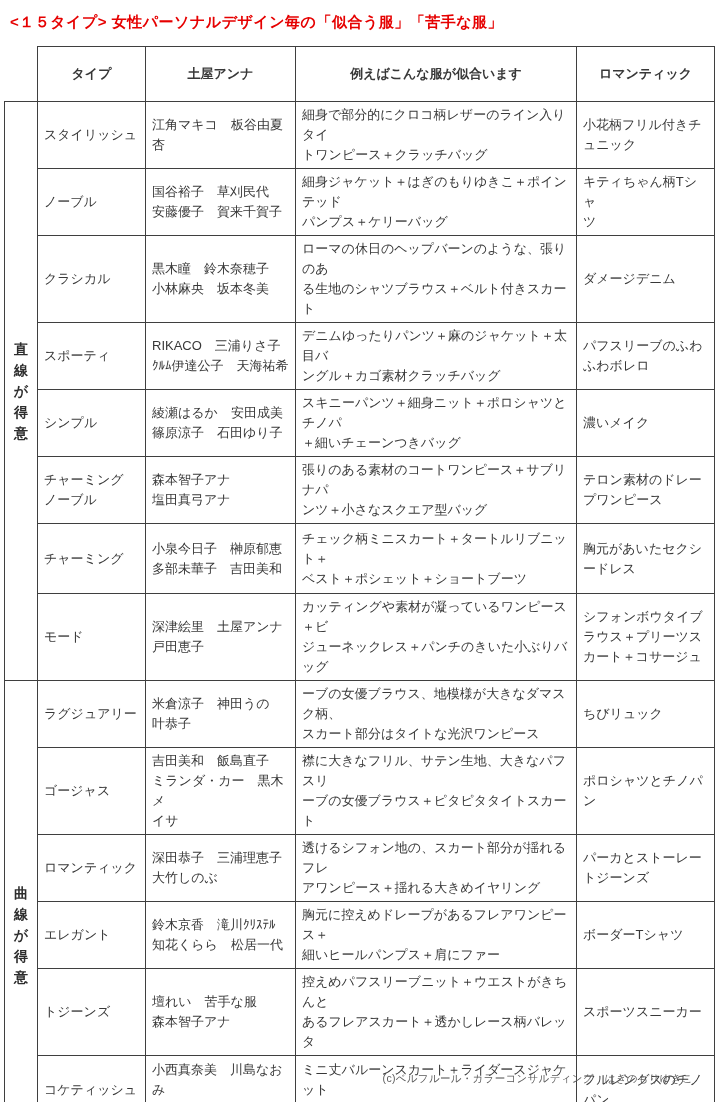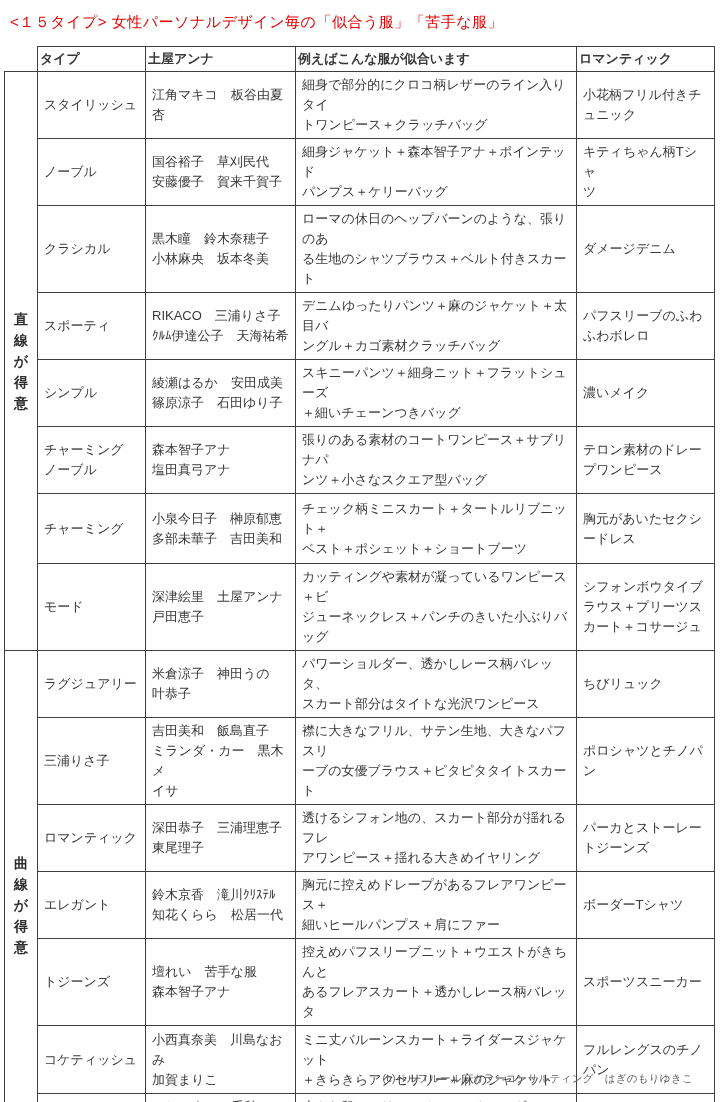--- a/index.html
+++ b/index.html
@@ -6,21 +6,21 @@
   body{
     position:relative;
     width:720px;height:1102px;
     background:#ffffff;
     font-family:"Liberation Sans", sans-serif;
     overflow:hidden;
   }
   .title{
     margin:13px 0 0 10px;
     font-size:15px;
-    font-weight:normal;
+    font-weight:bold;
     color:var(--title-red,#e60000);
     letter-spacing:0.5px;
   }
   table.type-table{
     border-collapse:collapse;
     table-layout:fixed;
     width:710px;
     margin:14px 0 0 4px;
   }
   th,td{
@@ -29,23 +29,23 @@
     font-size:13px;
     line-height:20px;
     padding:3px 6px;
     vertical-align:middle;
     white-space:pre-line;
     overflow:hidden;
     box-sizing:border-box;
   }
   thead th{
     font-weight:bold;
-    text-align:left;
+    text-align:center;
     height:24px;
-    padding:2px 2px;
+    padding:17px 2px;
     white-space:nowrap;
   }
   .corner-cell{border:none;background:transparent;}
   .group-cell{
     padding:0;
     text-align:center;
     vertical-align:middle;
     font-weight:bold;
   }
   .vtext div{
@@ -93,21 +93,21 @@
 杏</td>
         <td class="suits-cell">細身で部分的にクロコ柄レザーのライン入りタイ
 トワンピース＋クラッチバッグ</td>
         <td class="avoid-cell">小花柄フリル付きチ
 ュニック</td>
       </tr>
       <tr style="height: 63px;">
         <td class="type-cell">ノーブル</td>
         <td class="celebs-cell">国谷裕子　草刈民代
 安藤優子　賀来千賀子</td>
-        <td class="suits-cell">細身ジャケット＋森本智子アナ＋ポインテッド
+        <td class="suits-cell">細身ジャケット＋はぎのもりゆきこ＋ポインテッド
 パンプス＋ケリーバッグ</td>
         <td class="avoid-cell">キティちゃん柄Tシャ
 ツ</td>
       </tr>
       <tr style="height: 63px;">
         <td class="type-cell">クラシカル</td>
         <td class="celebs-cell">黒木瞳　鈴木奈穂子
 小林麻央　坂本冬美</td>
         <td class="suits-cell">ローマの休日のヘップバーンのような、張りのあ
 る生地のシャツブラウス＋ベルト付きスカート</td>
@@ -119,21 +119,21 @@
 ｸﾙﾑ伊達公子　天海祐希</td>
         <td class="suits-cell">デニムゆったりパンツ＋麻のジャケット＋太目バ
 ングル＋カゴ素材クラッチバッグ</td>
         <td class="avoid-cell">パフスリーブのふわ
 ふわボレロ</td>
       </tr>
       <tr style="height: 65px;">
         <td class="type-cell">シンプル</td>
         <td class="celebs-cell">綾瀬はるか　安田成美
 篠原涼子　石田ゆり子</td>
-        <td class="suits-cell">スキニーパンツ＋細身ニット＋フラットシューズ
+        <td class="suits-cell">スキニーパンツ＋細身ニット＋ポロシャツとチノパ
 ＋細いチェーンつきバッグ</td>
         <td class="avoid-cell">濃いメイク</td>
       </tr>
       <tr style="height: 62px;">
         <td class="type-cell">チャーミング
 ノーブル</td>
         <td class="celebs-cell">森本智子アナ
 塩田真弓アナ</td>
         <td class="suits-cell">張りのある素材のコートワンピース＋サブリナパ
 ンツ＋小さなスクエア型バッグ</td>
@@ -157,38 +157,38 @@
 ジューネックレス＋パンチのきいた小ぶりバッグ</td>
         <td class="avoid-cell">シフォンボウタイブ
 ラウス＋プリーツス
 カート＋コサージュ</td>
       </tr>
       <tr style="height: 61px;">
         <td class="group-cell" rowspan="7"><div class="vtext"><div>曲</div><div>線</div><div>が</div><div>得</div><div>意</div></div></td>
         <td class="type-cell">ラグジュアリー</td>
         <td class="celebs-cell">米倉涼子　神田うの
 叶恭子</td>
-        <td class="suits-cell">パワーショルダー、透かしレース柄バレッタ、
+        <td class="suits-cell">ーブの女優ブラウス、地模様が大きなダマスク柄、
 スカート部分はタイトな光沢ワンピース</td>
         <td class="avoid-cell">ちびリュック</td>
       </tr>
       <tr style="height: 69px;">
-        <td class="type-cell">三浦りさ子</td>
+        <td class="type-cell">ゴージャス</td>
         <td class="celebs-cell">吉田美和　飯島直子
 ミランダ・カー　黒木メ
 イサ</td>
         <td class="suits-cell">襟に大きなフリル、サテン生地、大きなパフスリ
 ーブの女優ブラウス＋ピタピタタイトスカート</td>
         <td class="avoid-cell">ポロシャツとチノパ
 ン</td>
       </tr>
       <tr style="height: 65px;">
         <td class="type-cell">ロマンティック</td>
         <td class="celebs-cell">深田恭子　三浦理恵子
-東尾理子</td>
+大竹しのぶ</td>
         <td class="suits-cell">透けるシフォン地の、スカート部分が揺れるフレ
 アワンピース＋揺れる大きめイヤリング</td>
         <td class="avoid-cell">パーカとストーレー
 トジーンズ</td>
       </tr>
       <tr style="height: 65px;">
         <td class="type-cell">エレガント</td>
         <td class="celebs-cell">鈴木京香　滝川ｸﾘｽﾃﾙ
 知花くらら　松居一代</td>
         <td class="suits-cell">胸元に控えめドレープがあるフレアワンピース＋

